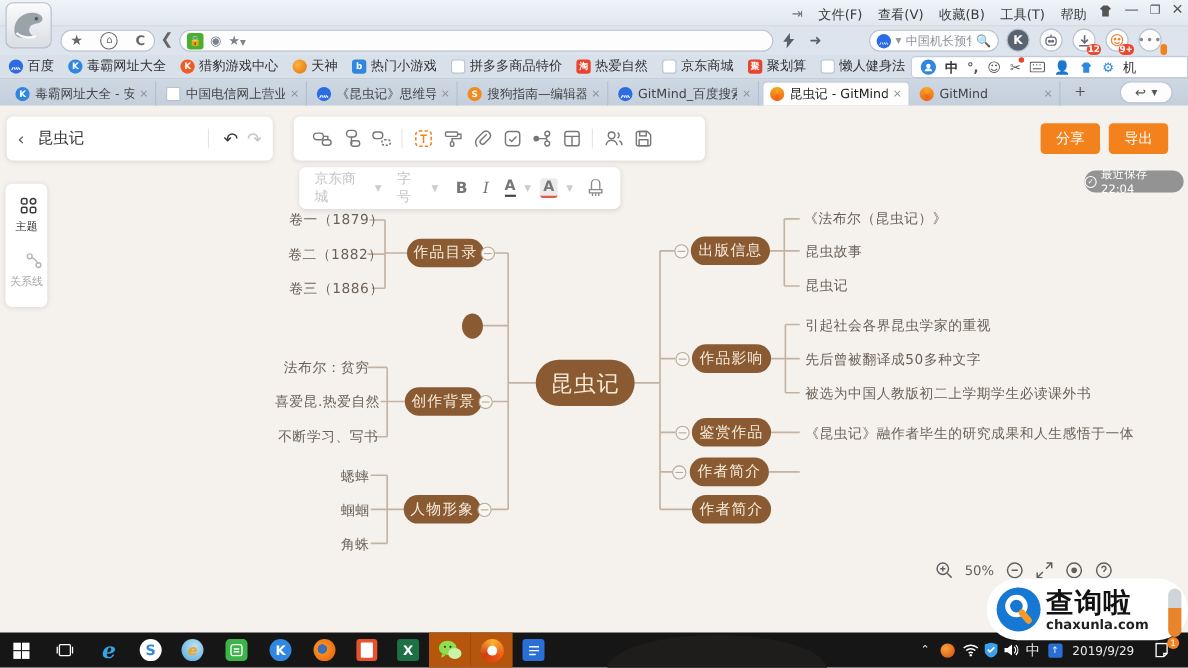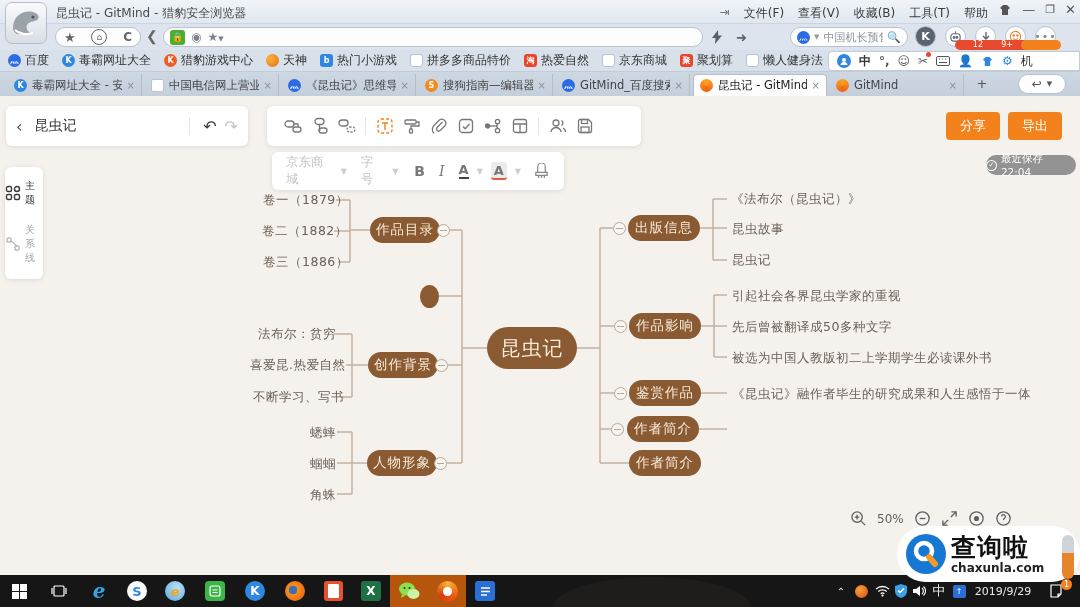--- a/index.html
+++ b/index.html
@@ -18,40 +18,40 @@
   .urlpill{position:absolute;left:163px;top:3px;width:540px;padding:0 6px;gap:6px}
   .urltxt{font-size:12.5px;white-space:nowrap;overflow:hidden;flex:1}
   .urltxt .gray{color:#9aa2ab}.urltxt .host{color:#1a1a1a;font-weight:bold}
   .lock{width:15px;height:15px;background:#4cae2f;border-radius:3px;display:flex;align-items:center;justify-content:center;color:#fff;font-size:9px;flex:none}
   .addr-ico{color:#7c838c;font-size:12px;flex:none}
   .gobtns{position:absolute;left:712px;top:3px;display:flex;gap:14px;color:#596069;font-size:13px;padding-top:3px}
   .searchpill{position:absolute;left:790px;top:3px;width:118px;padding:0 6px;gap:4px}
   .searchtxt{color:#8d949d;font-size:11px;white-space:nowrap;overflow:hidden;flex:1}
   .circ{width:21px;height:21px;border-radius:50%;background:#fdfdfd;border:1px solid #b9c3cf;display:flex;align-items:center;justify-content:center;font-size:11px;color:#555;position:relative}
   .circrow{position:absolute;left:915px;top:2px;display:flex;gap:9px}
-  .badge{position:absolute;bottom:-4px;right:-6px;background:#e84a2f;color:#fff;border-radius:7px;font-size:8px;padding:0 18px;line-height:10px;font-weight:normal}
+  .badge{position:absolute;bottom:-4px;right:-6px;background:#e84a2f;color:#fff;border-radius:7px;font-size:8px;padding:0 1px;line-height:10px;font-weight:bold}
   .bookbar{position:absolute;top:50px;left:0;right:0;height:22px;background:#d8e0ea;border-bottom:1px solid #c2ccd8;z-index:38;display:flex;align-items:center;padding-left:8px;gap:13px}
   .bm{display:flex;align-items:center;gap:4px;font-size:12px;color:#333;white-space:nowrap}
   .bmi{width:13px;height:13px;border-radius:3px;display:flex;align-items:center;justify-content:center;color:#fff;font-size:8px;font-weight:bold;flex:none}
   .imecard{position:absolute;right:0;top:51px;width:252px;height:20px;background:#fff;border:1px solid #c2ccd8;border-radius:4px 0 0 4px;display:flex;align-items:center;gap:8px;padding:0 8px;z-index:41;font-size:12px}
   .tabsbar{position:absolute;top:72px;left:0;right:0;height:24px;background:linear-gradient(#ced8e3,#c4cfdc);z-index:37}
   .tab{position:absolute;top:2px;height:22px;width:134px;display:flex;align-items:center;gap:5px;padding:0 6px;font-size:11.5px;color:#444;border-right:1px solid #b4bfcc}
   .tab.active{background:#fdfdfd;border:1px solid #b4bfcc;border-bottom:none;border-radius:4px 4px 0 0;color:#222;z-index:2}
   .tab .lbl{flex:1;white-space:nowrap;overflow:hidden}
   .tab .x{color:#8a919a;font-size:10px}
   .tabico{width:13px;height:13px;border-radius:50%;flex:none;display:flex;align-items:center;justify-content:center;color:#fff;font-size:8px;font-weight:bold}
   
   .card{position:absolute;background:#fff;border-radius:6px;box-shadow:0 1px 5px rgba(0,0,0,.10);z-index:20}
   .tools{display:flex;align-items:center}
   .tico{width:27px;display:flex;align-items:center;justify-content:center;color:#777}
   .vdiv{width:1px;height:18px;background:#e4e4e4;margin:0 5px}
   .btn-orange{position:absolute;width:54px;height:28px;background:#f3821c;border-radius:4px;color:#fff;font-size:13px;display:flex;align-items:center;justify-content:center;z-index:20}
   .savebadge{position:absolute;left:986px;top:155px;width:90px;height:20px;background:rgba(130,130,130,.85);border-radius:10px;color:#fff;font-size:10.5px;display:flex;align-items:center;justify-content:center;gap:4px;z-index:20}
   .sidebar{left:5px;top:167px;width:38px;height:112px;display:flex;flex-direction:column;align-items:center;padding-top:12px;gap:16px}
-  .sbitem{display:flex;flex-direction:row;align-items:center;gap:4px;font-size:10px}
+  .sbitem{display:flex;flex-direction:column;align-items:flex-end;gap:4px;font-size:10px}
   
   .mm{position:absolute;inset:0;z-index:5}
   .node{position:absolute;background:#8a5a33;color:#f8ecd9;font-weight:normal;display:flex;align-items:center;justify-content:center;border-radius:14px;font-size:13.5px;letter-spacing:1px}
   .topic{position:absolute;color:#6b6156;font-size:12.5px;white-space:nowrap;letter-spacing:.5px}
   .cbtn{position:absolute;width:13px;height:13px;border-radius:50%;background:#f8f6f2;border:1.5px solid #b9a895;z-index:6}
   .cbtn::after{content:"";position:absolute;left:2px;right:2px;top:4.5px;height:1.5px;background:#b9a895}
   .zoomer{position:absolute;left:850px;top:510px;display:flex;align-items:center;gap:10px;color:#5f5f5f;z-index:8;font-size:12px}
   .wm{position:absolute;left:897px;top:526px;width:183px;height:56px;background:#fff;border-radius:28px;z-index:50;display:flex;align-items:center;padding-left:8px}
   .wm-txt{line-height:1;margin-left:4px}
   .wm-brand{font-size:25px;font-weight:bold;color:#111;letter-spacing:1px}
@@ -296,21 +296,20 @@
       </svg>
     </span>
   <span class="wm-txt">
     <div class="wm-brand">查询啦</div>
     <div class="wm-dom">chaxunla.com</div>
   </span>
 </div>
 <div style="position:absolute;left:1062px;top:535px;width:12px;height:44px;border-radius:6px;background:linear-gradient(#cfd4d8 40%,#e8842a 40%);z-index:51"></div>
 
 <div class="titlebar">
-  <span class="win-title">昆虫记 - GitMind - 猎豹安全浏览器</span>
   <span class="menu-row">
     <span style="color:#777">⇥</span>
     <span>文件(F)</span>
     <span>查看(V)</span>
     <span>收藏(B)</span>
     <span>工具(T)</span>
     <span>帮助</span>
   </span>
   <span class="win-btns">
     <span>

